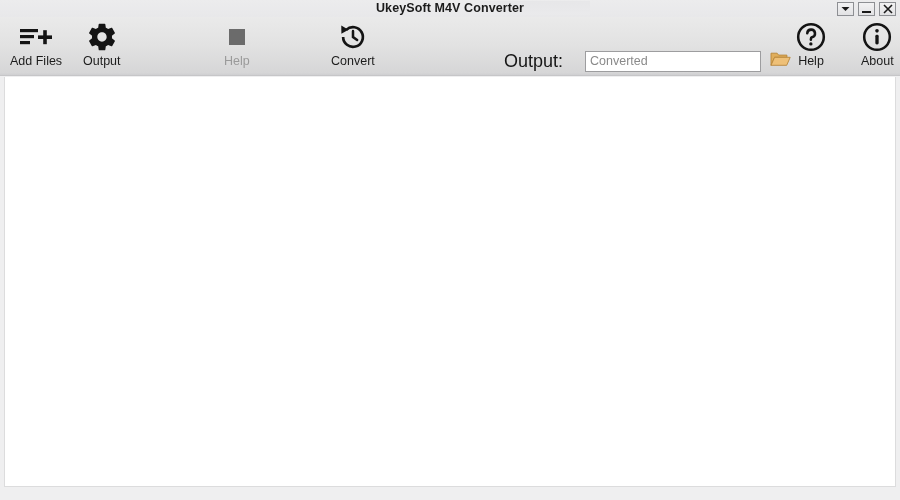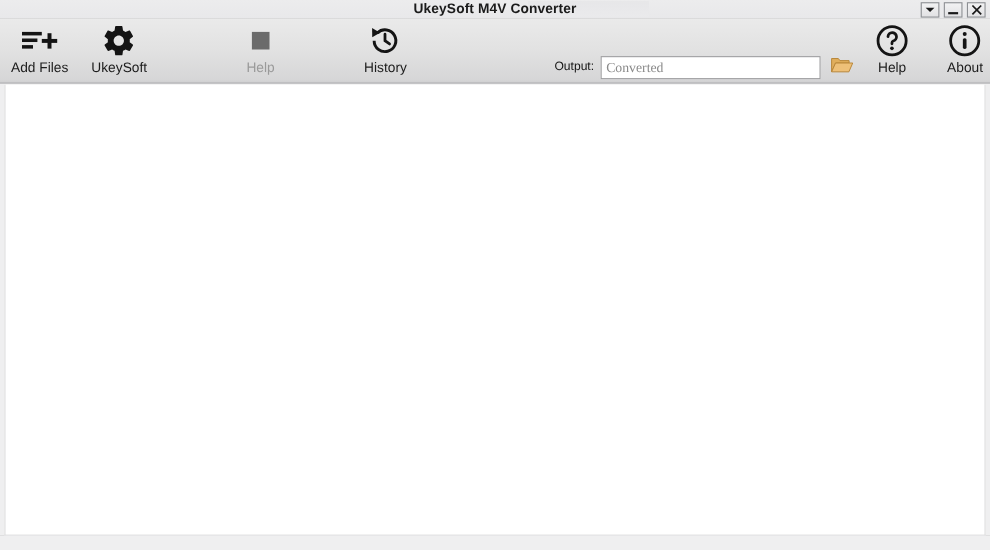--- a/index.html
+++ b/index.html
@@ -14,21 +14,21 @@
     background: #efeff0;
     -webkit-font-smoothing: antialiased;
   }
 
   .window {
     width: 900px;
     height: 500px;
     position: relative;
     display: flex;
     flex-direction: column;
-    background: #a3a3a3;
+    background: #be185d;
   }
 
   
   .titlebar {
     height: 17px;
     flex: 0 0 17px;
     position: relative;
     background: linear-gradient(to bottom, #ececed 0%, #e8e8ea 100%);
     display: flex;
     align-items: center;
@@ -111,32 +111,32 @@
 
   
   .output-group {
     position: absolute;
     left: 504px;
     top: 33px;
     display: flex;
     align-items: center;
   }
   .output-label {
-    font-size: 11px;
+    font-size: 18px;
     color: #151515;
-    margin-right: 6px;
+    margin-right: 22px;
     white-space: nowrap;
   }
   .output-input {
-    width: 200px;
+    width: 176px;
     height: 21px;
     box-sizing: border-box;
     border: 1px solid #9d9d9f;
     background: #ffffff;
-    font-family: Liberation Serif, serif;
+    font-family: Liberation Sans, sans-serif;
     font-size: 12.5px;
     color: #6d6d6d;
     padding: 0 4px;
     outline: none;
   }
   .output-input::placeholder { color: #8a8a8a; opacity: 1; }
   .folder-btn {
     margin-left: 8px;
     width: 22px;
     height: 22px;
@@ -216,42 +216,42 @@
       </div>
       <div class="tlabel">Add Files</div>
     </div>
 
     <div class="tool" style="left:83px;">
       <div class="glyph">
         <svg width="34" height="32" viewBox="0 0 24 24">
           <path fill="#141414" d="M19.43 12.98c.04-.32.07-.64.07-.98s-.03-.66-.07-.98l2.11-1.65c.19-.15.24-.42.12-.64l-2-3.46c-.12-.22-.39-.3-.61-.22l-2.49 1c-.52-.4-1.08-.73-1.69-.98l-.38-2.65C14.46 2.18 14.25 2 14 2h-4c-.25 0-.46.18-.49.42l-.38 2.65c-.61.25-1.17.59-1.69.98l-2.49-1c-.23-.09-.49 0-.61.22l-2 3.46c-.13.22-.07.49.12.64l2.11 1.65c-.04.32-.07.65-.07.98s.03.66.07.98l-2.11 1.65c-.19.15-.24.42-.12.64l2 3.46c.12.22.39.3.61.22l2.49-1c.52.4 1.08.73 1.69.98l.38 2.65c.03.24.24.42.49.42h4c.25 0 .46-.18.49-.42l.38-2.65c.61-.25 1.17-.59 1.69-.98l2.49 1c.23.09.49 0 .61-.22l2-3.46c.12-.22.07-.49-.12-.64l-2.11-1.65zM12 15.5c-1.93 0-3.5-1.57-3.5-3.5s1.57-3.5 3.5-3.5 3.5 1.57 3.5 3.5-1.57 3.5-3.5 3.5z"></path>
         </svg>
       </div>
-      <div class="tlabel">UkeySoft</div>
+      <div class="tlabel">Output</div>
     </div>
 
 
     <div class="tool disabled" style="left:224px;">
       <div class="glyph">
         <svg width="24" height="24" viewBox="0 0 24 24">
             <rect x="4" y="4" width="16" height="16" fill="#6b6b6b"></rect>
           </svg>
       </div>
       <div class="tlabel">Help</div>
     </div>
 
     <div class="tool" style="left:331px;">
       <div class="glyph">
         <svg width="32" height="32" viewBox="0 0 24 24">
           <path fill="none" stroke="#141414" stroke-width="2" d="M4.6 12a7.4 7.4 0 1 0 2.3-5.35"></path>
           <path fill="#141414" d="M3.2 3.4 L8.6 6.6 L3.3 9.6 Z"></path>
           <path fill="none" stroke="#141414" stroke-width="1.9" stroke-linecap="round" d="M12 7.6V12l3.1 2.2"></path>
         </svg>
       </div>
-      <div class="tlabel">History</div>
+      <div class="tlabel">Convert</div>
     </div>
 
     <div class="output-group">
       <div class="output-label">Output:</div>
       <input class="output-input" type="text" placeholder="Converted" style="">
       <div class="folder-btn">
         <span>
           <svg width="21" height="18" viewBox="0 0 21 18">
             <path d="M1 3.2h6.1l1.5 1.9h8.3v2.2H4.6L1 15.3Z" fill="#e0ae5c" stroke="#b8873a" stroke-width=".9" stroke-linejoin="round"></path>
             <path d="M4.6 7.3h15.6l-3.5 8H1Z" fill="#eec078" stroke="#b8873a" stroke-width=".9" stroke-linejoin="round"></path>

